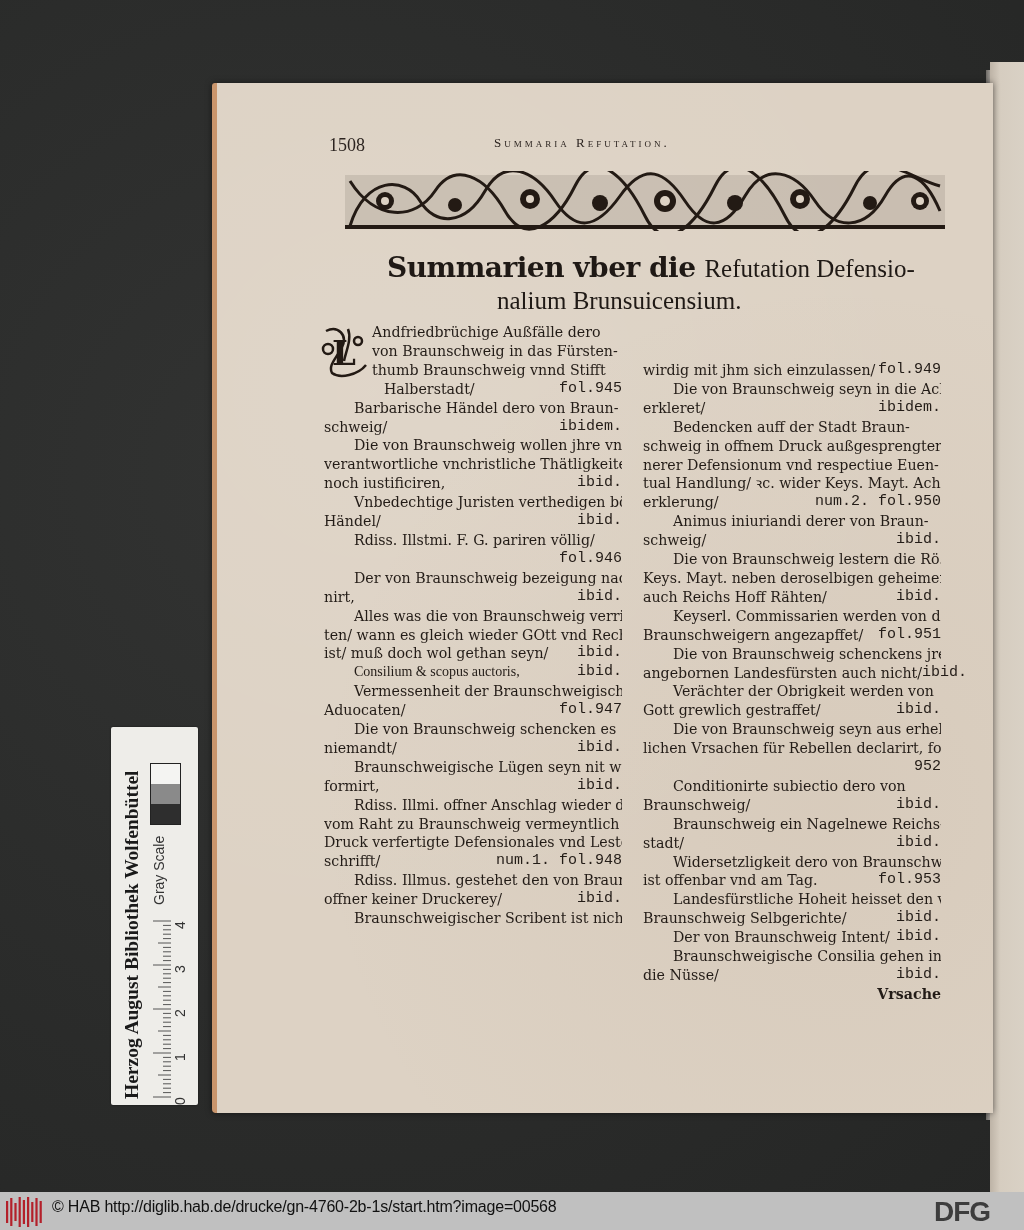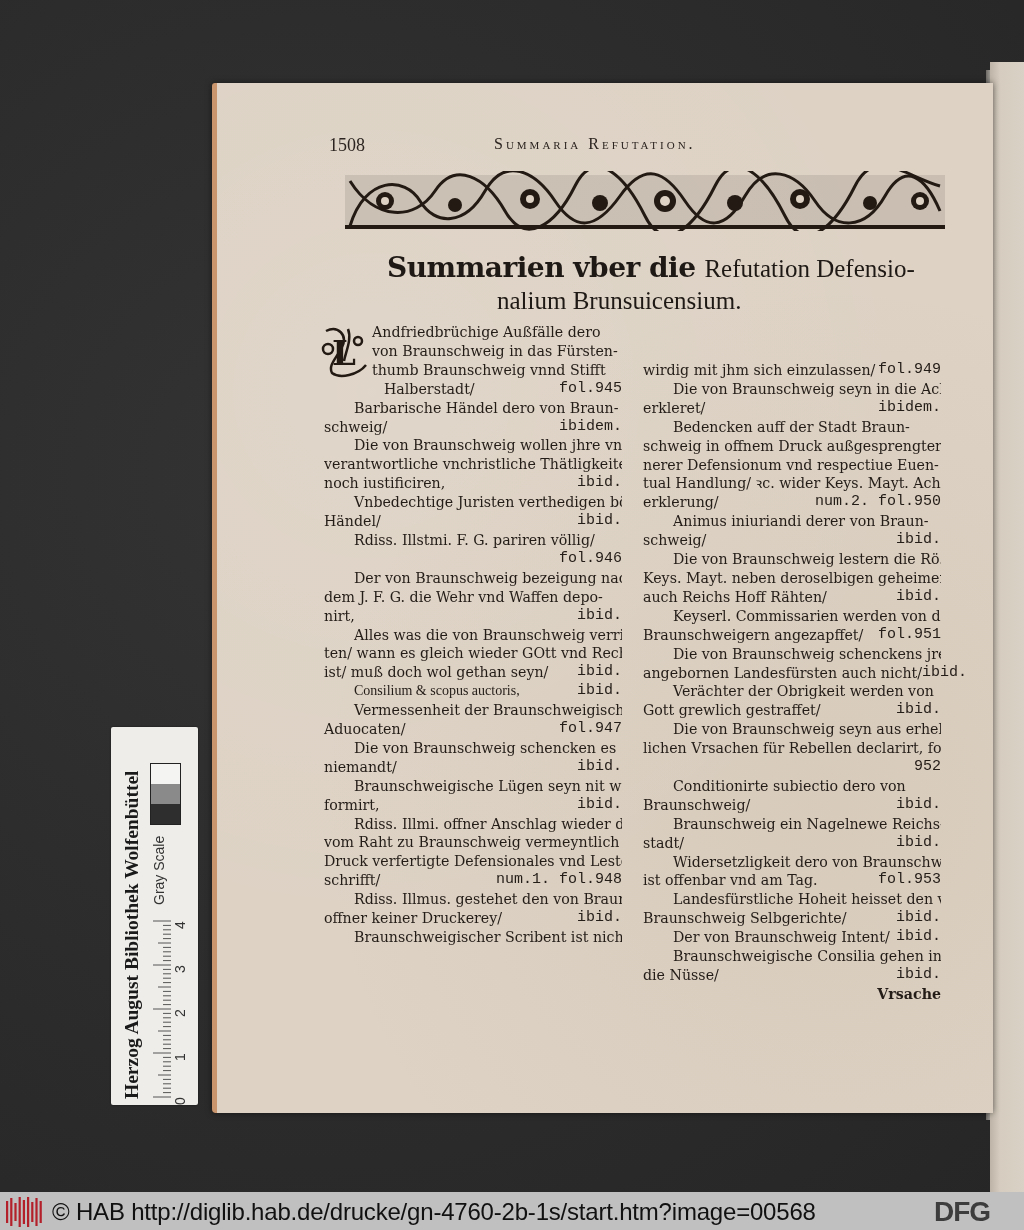--- a/index.html
+++ b/index.html
@@ -33,21 +33,21 @@
     box-shadow:0 0 6px rgba(0,0,0,0.5);
   }
   .running-head {
     position:absolute; left:112px; top:52px; width:600px; height:26px;
     color:#2c2420;
   }
   .folio {
     position:absolute; left:0; top:0; font-size:18px; font-family:"Liberation Serif", serif;
   }
   .head-title {
-    position:absolute; left:165px; top:0; font-size:16px; letter-spacing:3px;
+    position:absolute; left:165px; top:0; font-size:13px; letter-spacing:3px;
     font-family:"Liberation Serif", serif; font-variant:small-caps;
   }
   .ornament {
     position:absolute; left:128px; top:88px; width:600px; height:60px;
   }
   .title {
     position:absolute; left:170px; top:168px; width:560px; color:#1f1915;
   }
   .title-line1 { font-size:28px; line-height:34px; white-space:nowrap; }
   .title-line1 .fraktur { font-family:"DejaVu Serif", serif; font-weight:bold; letter-spacing:-0.5px; }
@@ -104,21 +104,21 @@
   }
 
   
   .footer {
     position:absolute; left:0; top:1192px; width:1024px; height:38px;
     background:#c0c0c0;
   }
   .footer-logo { position:absolute; left:3px; top:5px; width:44px; height:30px; }
   .footer-text {
     position:absolute; left:52px; top:6px; font-family:"Liberation Sans", sans-serif;
-    font-size:24px; color:#111; white-space:nowrap; letter-spacing:-0.2px;
+    font-size:16px; color:#111; white-space:nowrap; letter-spacing:-0.2px;
   }
   .dfg {
     position:absolute; left:934px; top:4px; font-family:"Liberation Sans", sans-serif;
     font-weight:bold; font-size:28px; color:#3d3d3d; letter-spacing:-1px;
   }
 </style>
 </head>
 <body>
 
 <div class="scan-bg"></div>
@@ -209,21 +209,20 @@
       </div>
       <div class="entry">
         <span class="line indent">Rdiss. Illstmi. F. G. pariren völlig/</span>
         <div class="ref-line">
           <span></span>
           <span class="ref">fol.946</span>
         </div>
       </div>
       <div class="entry">
         <span class="line indent">Der von Braunschweig bezeigung nach</span>
-        <span class="line">dem J. F. G. die Wehr vnd Waffen depo-</span>
         <div class="ref-line">
           <span>nirt,</span>
           <span class="ref">ibid.</span>
         </div>
       </div>
       <div class="entry">
         <span class="line indent">Alles was die von Braunschweig verrich</span>
         <span class="line">ten/ wann es gleich wieder GOtt vnd Recht</span>
         <div class="ref-line">
           <span>ist/ muß doch wol gethan seyn/</span>

